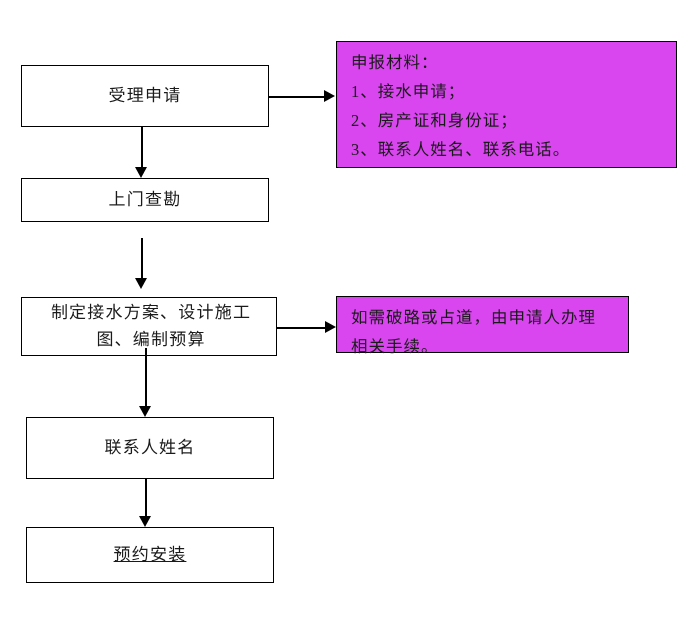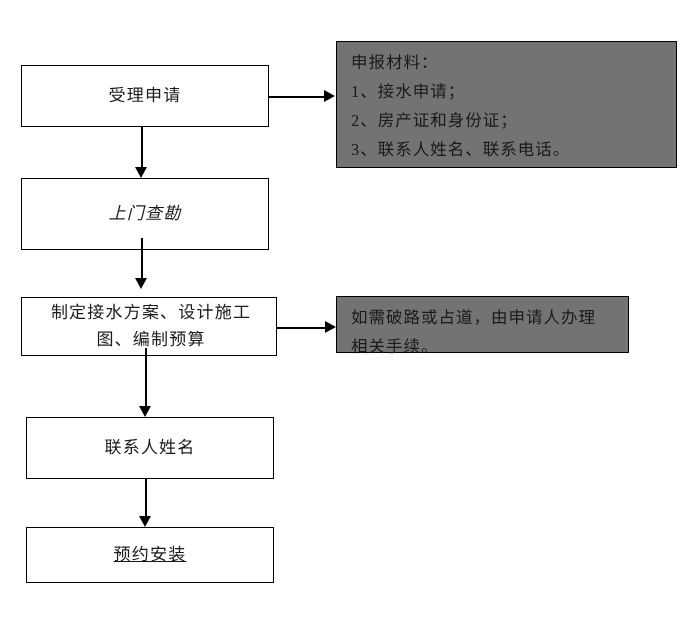--- a/index.html
+++ b/index.html
@@ -47,21 +47,21 @@
     white-space: pre-wrap;
     text-align: center;
   }
   .node.leftal .node-text {
     padding: 0 8px 0 12px;
   }
   .note {
     position: absolute;
     box-sizing: border-box;
     border: 1.3px solid #000000;
-    background: #737373;
+    background: #d946ef;
     font-size: 16.5px;
     line-height: 1.75;
     letter-spacing: 1px;
     color: #1a1a1a;
     padding: 7px 12px 8px 14px;
   }
   .note .note-text {
     display: block;
     white-space: pre-wrap;
   }
@@ -102,21 +102,21 @@
 </style>
 </head>
 <body>
 
 <div id="flow-root">
 
   <div class="node center" style="left:21px; top:65px; width:248px; height:62px;">
     <span class="node-text">受理申请</span>
   </div>
 
-  <div class="node center" style="left:21px; top:178px; width:248px; height:72px;font-style:italic;">
+  <div class="node center" style="left:21px; top:178px; width:248px; height:44px;">
     <span class="node-text">上门查勘</span>
   </div>
 
   <div class="node leftal" style="left:21px; top:289px; width:256px; height:59px;">
     <span class="node-text">制定接水方案、设计施工
 图、编制预算</span>
   </div>
 
   <div class="node center" style="left:26px; top:417px; width:248px; height:62px;">
     <span class="node-text">联系人姓名</span>

